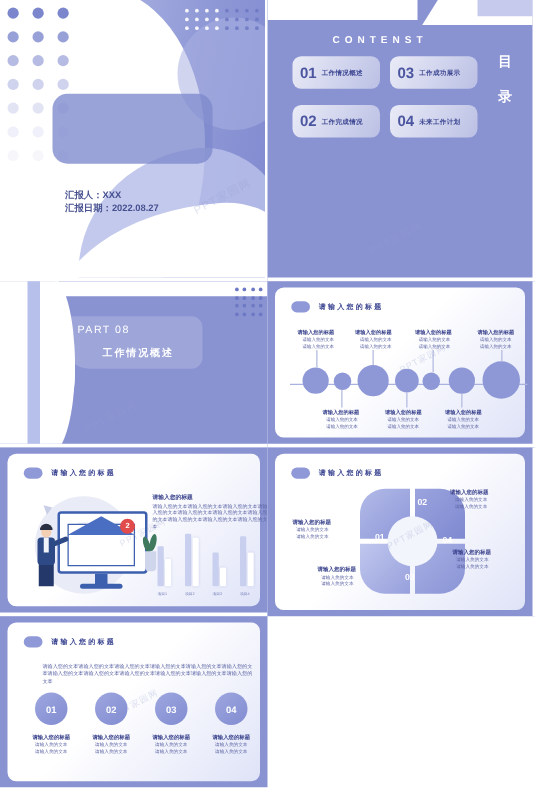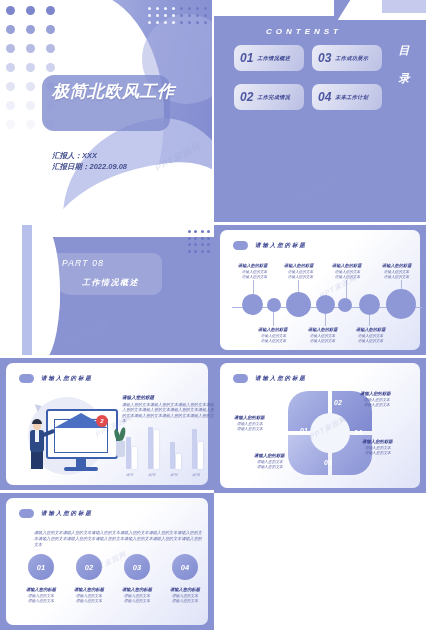--- a/index.html
+++ b/index.html
@@ -6,21 +6,21 @@
   html,body { width:428px; height:630px; background:#ffffff; }
   body { font-family:"Liberation Sans","DejaVu Sans",sans-serif; overflow:hidden; }
 
   .grid {
     width:428px; height:630px;
     display:grid;
     grid-template-columns:214px 214px;
     grid-template-rows:225px 133px 135px 137px;
     background:#ffffff;
   }
-  .slide { position:relative; overflow:hidden; background:#8a93d2;font-style:italic; }
+  .slide { position:relative; overflow:hidden; background:#8a93d2; }
   .gut-r { border-right:2px solid #fff; }
   .gut-b { border-bottom:3px solid #fff; }
 
   
   .s1 { background:#ffffff; }
   .s1 .rightwash {
     position:absolute; left:96px; top:0; width:118px; height:225px;
     background:linear-gradient(100deg,#a7afe0 0%,#8f99d6 45%,#8089cf 100%);
   }
   .s1 .wave1 {
@@ -254,25 +254,24 @@
         </div>
       <div class="row">
           <span class="d" style="opacity:.07"></span>
           <span class="d" style="opacity:.07"></span>
           <span class="d" style="opacity:.07"></span>
         </div>
     </div>
 
     <div class="titlecard"></div>
     <div class="titletext">
-      <div>极简北欧风工作</div>
     </div>
     <div class="meta">
       <div>汇报人：XXX</div>
-      <div>汇报日期：2022.09.08</div>
+      <div>汇报日期：2022.08.27</div>
     </div>
 
     <div>
       
       
       
       
       
       
       

